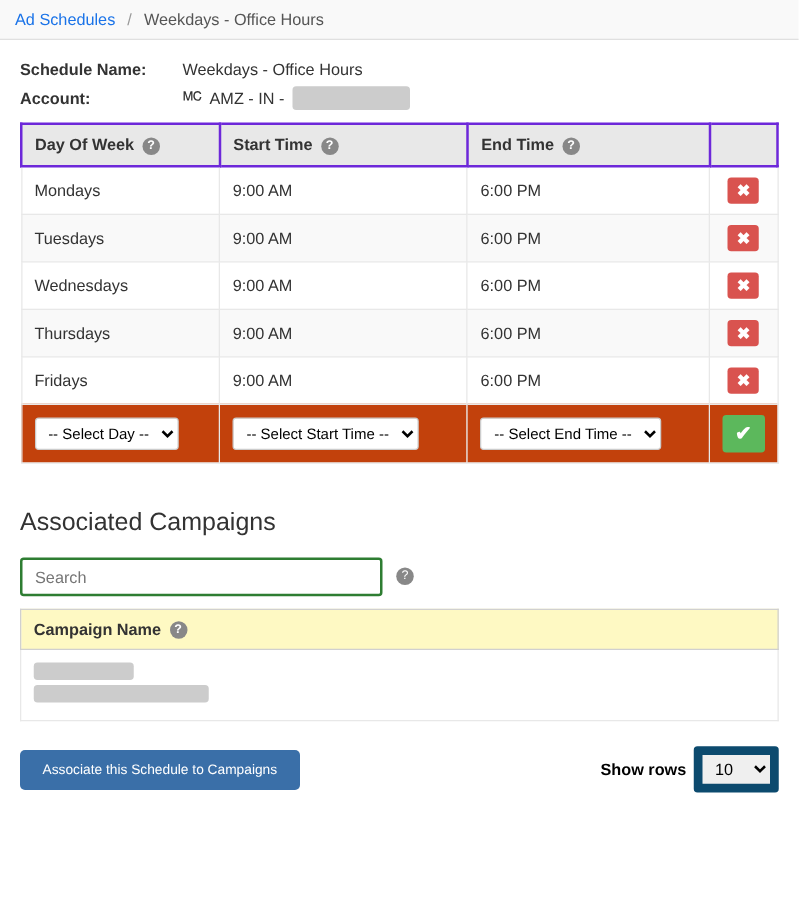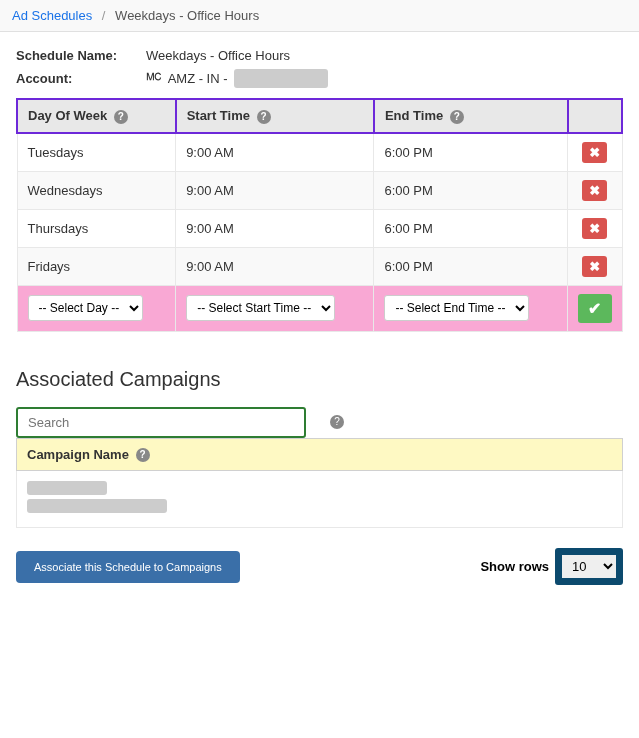--- a/index.html
+++ b/index.html
@@ -115,21 +115,21 @@
       color: #fff;
       padding: 3px 7px;
       cursor: pointer;
       border-radius: 3px;
       font-size: 13px;
       font-weight: bold;
     }
 
     
     .select-row td {
-      background: #f9a8d4;
+      background: #c2410c;
       padding: 6px 10px;
     }
     select.day-select, select.time-select {
       padding: 4px 6px;
       font-size: 12px;
       border: 1px solid #ccc;
       border-radius: 3px;
       background: #fff;
       cursor: pointer;
     }
@@ -149,21 +149,22 @@
       font-size: 20px;
       font-weight: normal;
       margin-top: 36px;
       margin-bottom: 16px;
       color: #333;
     }
 
     .search-bar-wrap {
       display: flex;
       align-items: center;
-      gap: 21px;
+      gap: 8px;
+      margin-bottom: 10px;
     }
     .search-input {
       border: 2px solid #2e7d32;
       border-radius: 3px;
       padding: 6px 10px;
       font-size: 13px;
       width: 290px;
       outline: none;
     }
 
@@ -266,20 +267,28 @@
         </th>
         <th>
           <span>End Time</span>
           <span class="help-icon">?</span>
         </th>
         <th style="width:40px;"></th>
       </tr>
     </thead>
     <tbody id="schedule-tbody">
 
+    <tr>
+    <td>Mondays</td>
+    <td>9:00 AM</td>
+    <td>6:00 PM</td>
+    <td style="text-align:center;">
+      <button class="delete-btn">✖</button>
+    </td>
+  </tr>
         <tr>
     <td>Tuesdays</td>
     <td>9:00 AM</td>
     <td>6:00 PM</td>
     <td style="text-align:center;">
       <button class="delete-btn">✖</button>
     </td>
   </tr>
         <tr>
     <td>Wednesdays</td>

